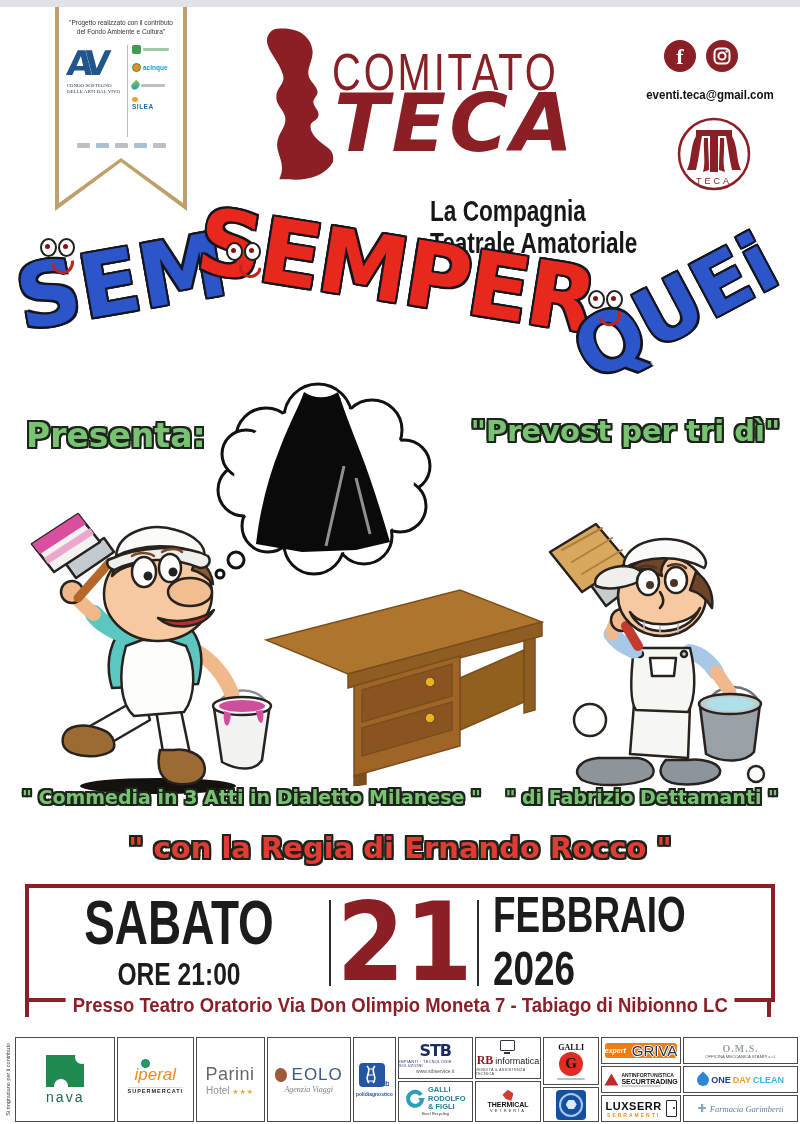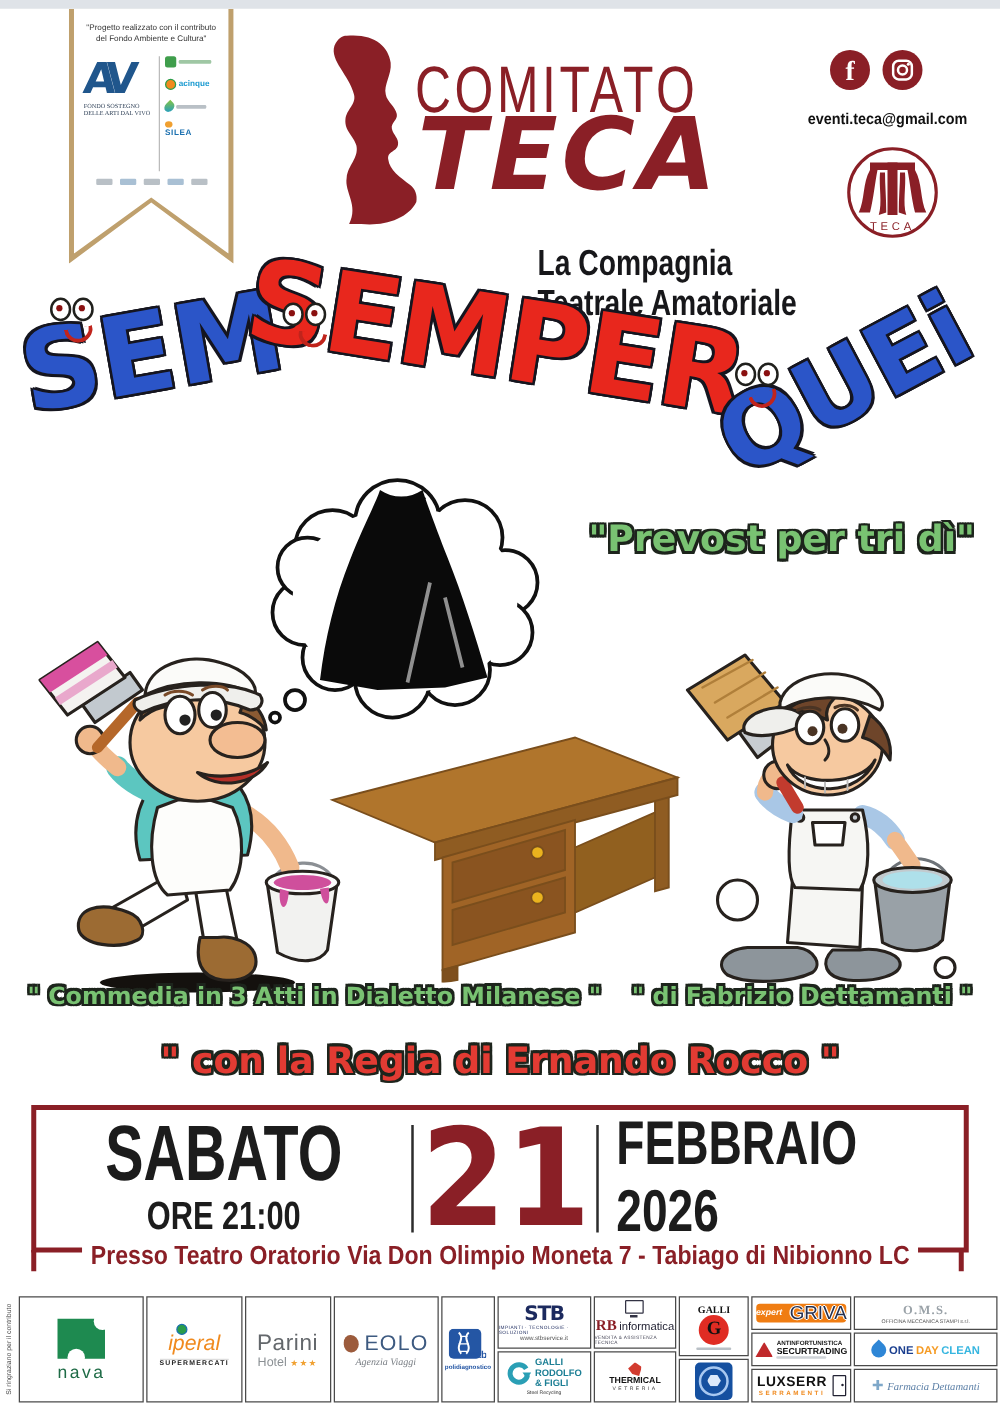--- a/index.html
+++ b/index.html
@@ -250,20 +250,21 @@
     <span class="eye"></span>
       <span class="eye"></span>
   </div>
   <div class="smile" style="left:238px;top:266px;transform:rotate(8deg);"></div>
   <div class="face" style="left:588px;top:290px;">
     <span class="eye"></span>
       <span class="eye"></span>
   </div>
   <div class="smile" style="left:600px;top:314px;transform:rotate(-20deg);"></div>
 
+  <div class="abs outline-txt presenta">Presenta:</div>
   <div class="abs outline-txt showtitle">"Prevost per tri dì"</div>
 
   <svg class="abs" style="left:206px;top:378px;" width="232" height="202" viewBox="0 0 232 202">
     <g fill="#fff" stroke="#111" stroke-width="3">
       <circle cx="60" cy="60" r="30"></circle>
         <circle cx="112" cy="40" r="34"></circle>
         <circle cx="166" cy="52" r="30"></circle>
       <circle cx="198" cy="88" r="26"></circle>
         <circle cx="194" cy="128" r="26"></circle>
         <circle cx="158" cy="158" r="28"></circle>
@@ -543,18 +544,18 @@
         <div class="odc-row">
           <span class="odc-drop"></span>
           <span style="color:#1b3f8f;">ONE</span>
           <span style="color:#f59a23;">DAY</span>
           <span style="color:#37b6e0;">CLEAN</span>
         </div>
       </div>
       <div class="cell">
         <div class="farm-row">
           <span class="cross">✚</span>
-          <span class="farm-txt">Farmacia Dettamanti</span>
+          <span class="farm-txt">Farmacia Garimberti</span>
         </div>
       </div>
     </div>
   </div>
 </div>
 
 </body></html>

